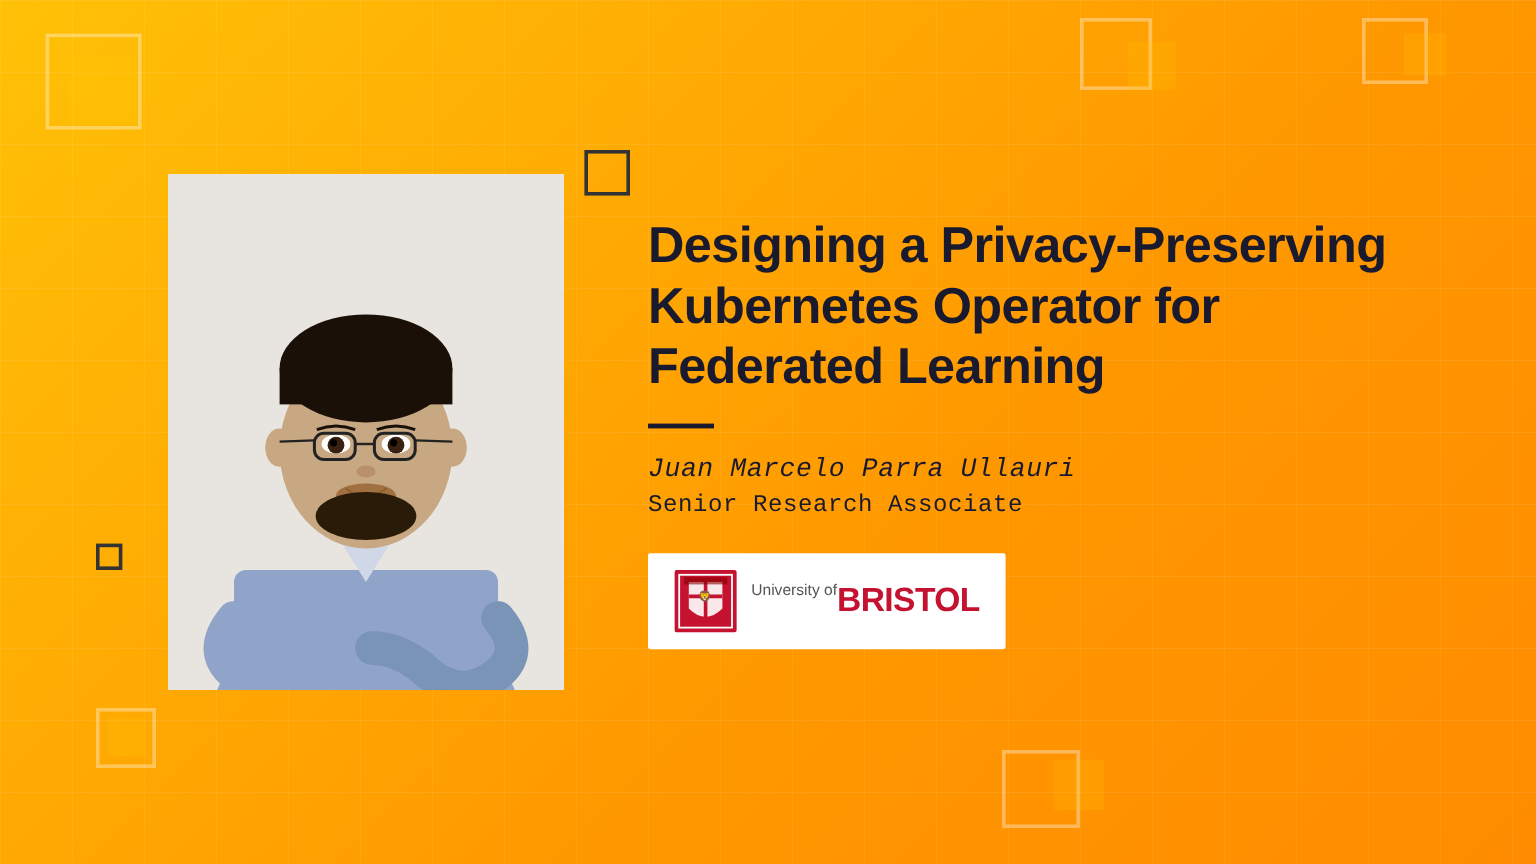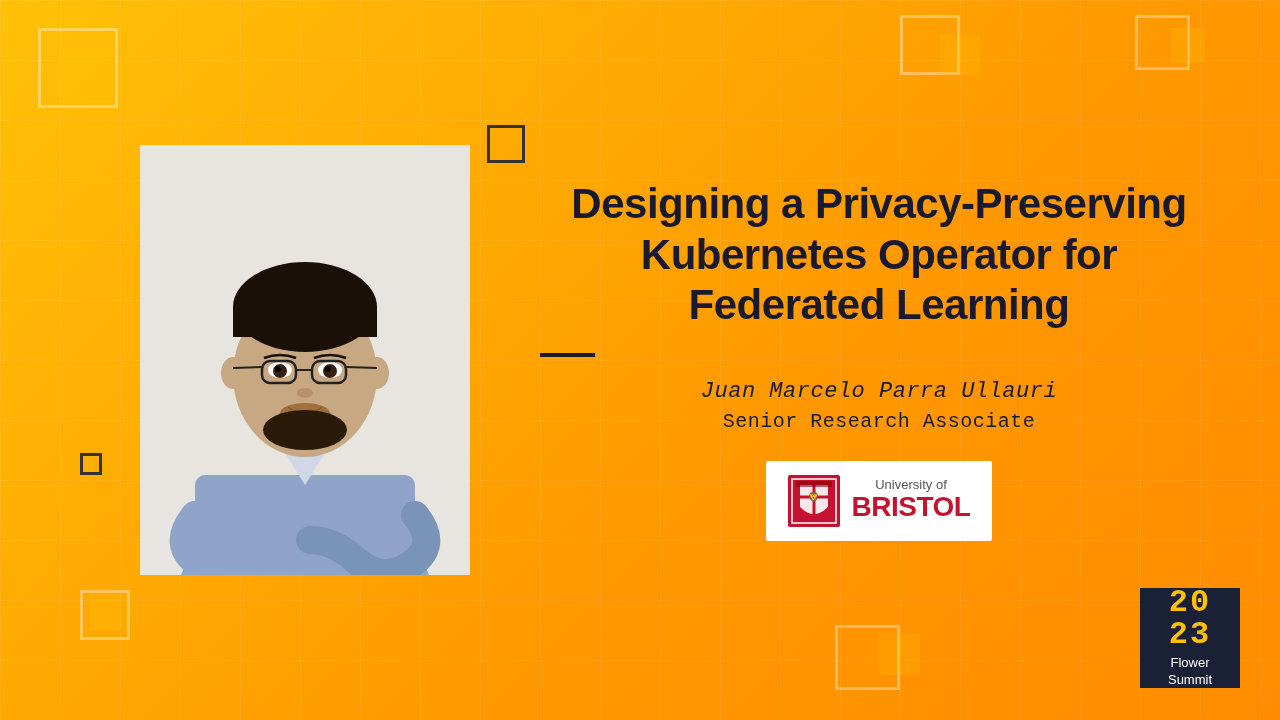--- a/index.html
+++ b/index.html
@@ -109,21 +109,20 @@
       z-index: 3;
     }
 
     
     .content-section {
       flex: 1;
       padding-left: 70px;
       padding-right: 62px;
       position: relative;
       z-index: 2;
-      text-align: center;
     }
 
     .talk-title {
       font-size: 42px;
       font-weight: 900;
       color: #1a1a2e;
       line-height: 1.2;
       margin-bottom: 22px;
       font-family: Arial, Helvetica, sans-serif;
       letter-spacing: -0.5px;
@@ -164,21 +163,21 @@
     }
 
     .uni-crest {
       width: 52px;
       height: 52px;
       flex-shrink: 0;
     }
 
     .uni-text {
       display: flex;
-      flex-direction: column;
+      flex-direction: row;
       line-height: 1.1;
     }
 
     .uni-of {
       font-size: 13px;
       color: #555;
       font-family: Arial, sans-serif;
       font-weight: normal;
     }
 
@@ -317,20 +316,13 @@
 
         <text x="26" y="25" text-anchor="middle" font-size="9" fill="#c41230" font-weight="bold">🦁</text>
       </svg>
       <div class="uni-text">
         <span class="uni-of">University of</span>
         <span class="uni-name">BRISTOL</span>
       </div>
     </div>
   </div>
 
-  <div class="summit-badge">
-    <div class="summit-year">
-      <span>20</span><br>
-      <span>23</span>
-    </div>
-    <div class="summit-text">Flower<br>Summit</div>
-  </div>
 </div>
 
 </body></html>

